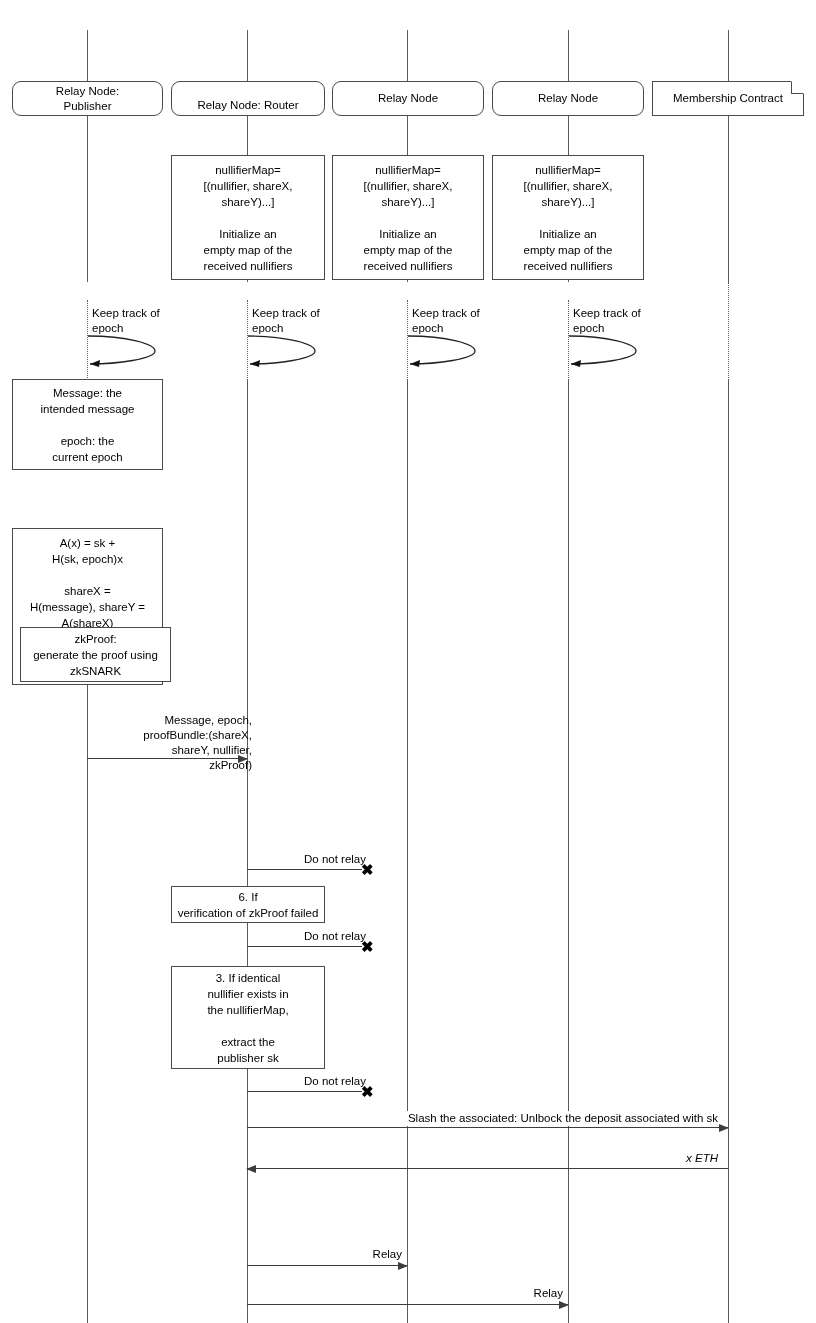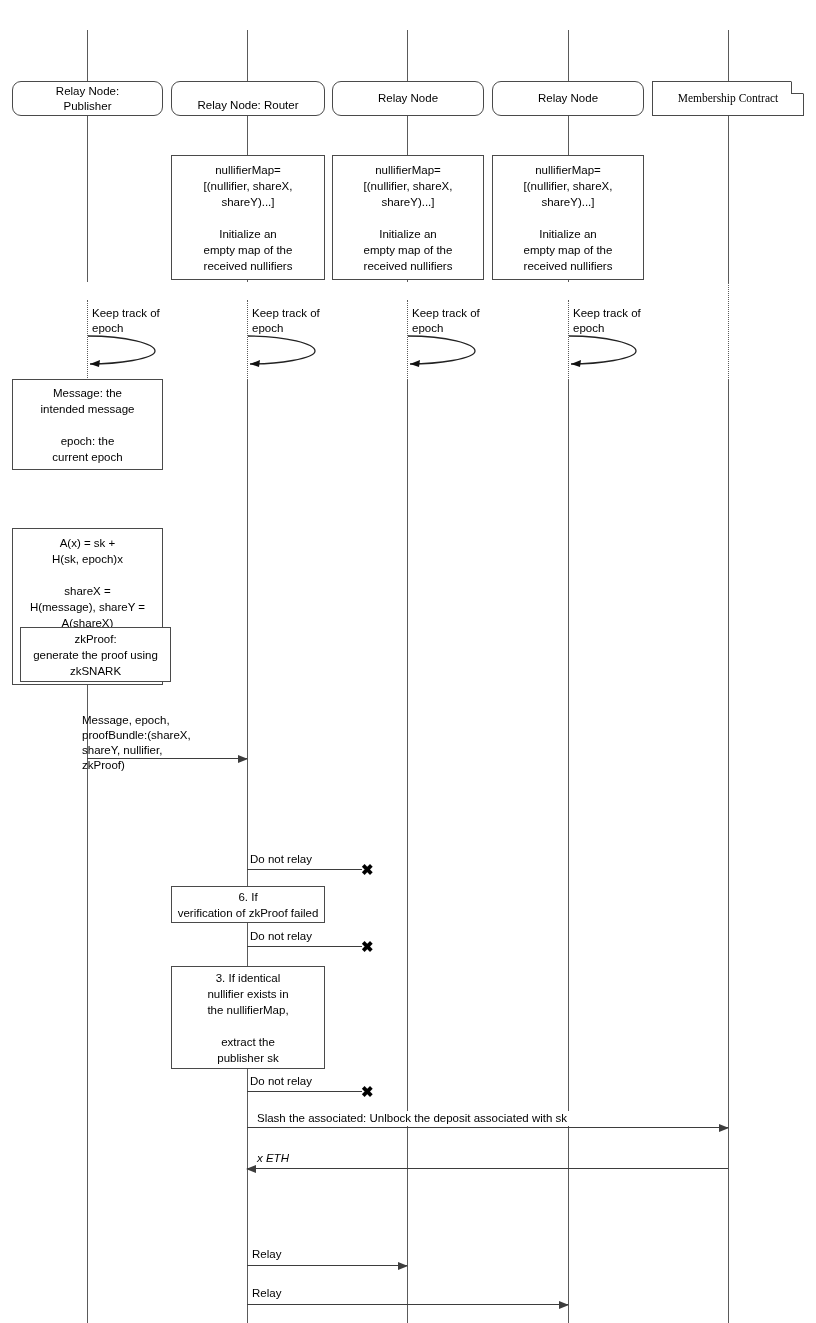--- a/index.html
+++ b/index.html
@@ -98,21 +98,21 @@
     border-left:10px solid #3d3d3d;
   }
   .arrowhead.left{
     left:-1px;
     border-right:10px solid #3d3d3d;
   }
   .msg-label{
     position:absolute;
     font-size:11.5px;
     line-height:15px;
-    text-align:left;
+    text-align:right;
     z-index:5;
     white-space:pre-line;
     color:#000;
   }
   .msg-label.on-line{
     background:#ffffff;
   }
 
   
   .xmark{
@@ -167,21 +167,21 @@
   </div>
 
   <div class="head" style="left:332px;top:81px;width:152px;height:35px;">
     <span class="head-label">Relay Node</span>
   </div>
 
   <div class="head" style="left:492px;top:81px;width:152px;height:35px;">
     <span class="head-label">Relay Node</span>
   </div>
 
-  <div class="head note-shape" style="left:652px;top:81px;width:152px;height:35px;font-family:Liberation Serif, serif;">
+  <div class="head note-shape" style="left:652px;top:81px;width:152px;height:35px;">
     <span class="fold-cut"></span>
     <span class="fold"></span>
     <span class="head-label">Membership Contract</span>
   </div>
 
   <div class="note" style="left:171px;top:155px;width:154px;height:125px;">
     <span>nullifierMap=
 [(nullifier, shareX,
 shareY)...]
 

